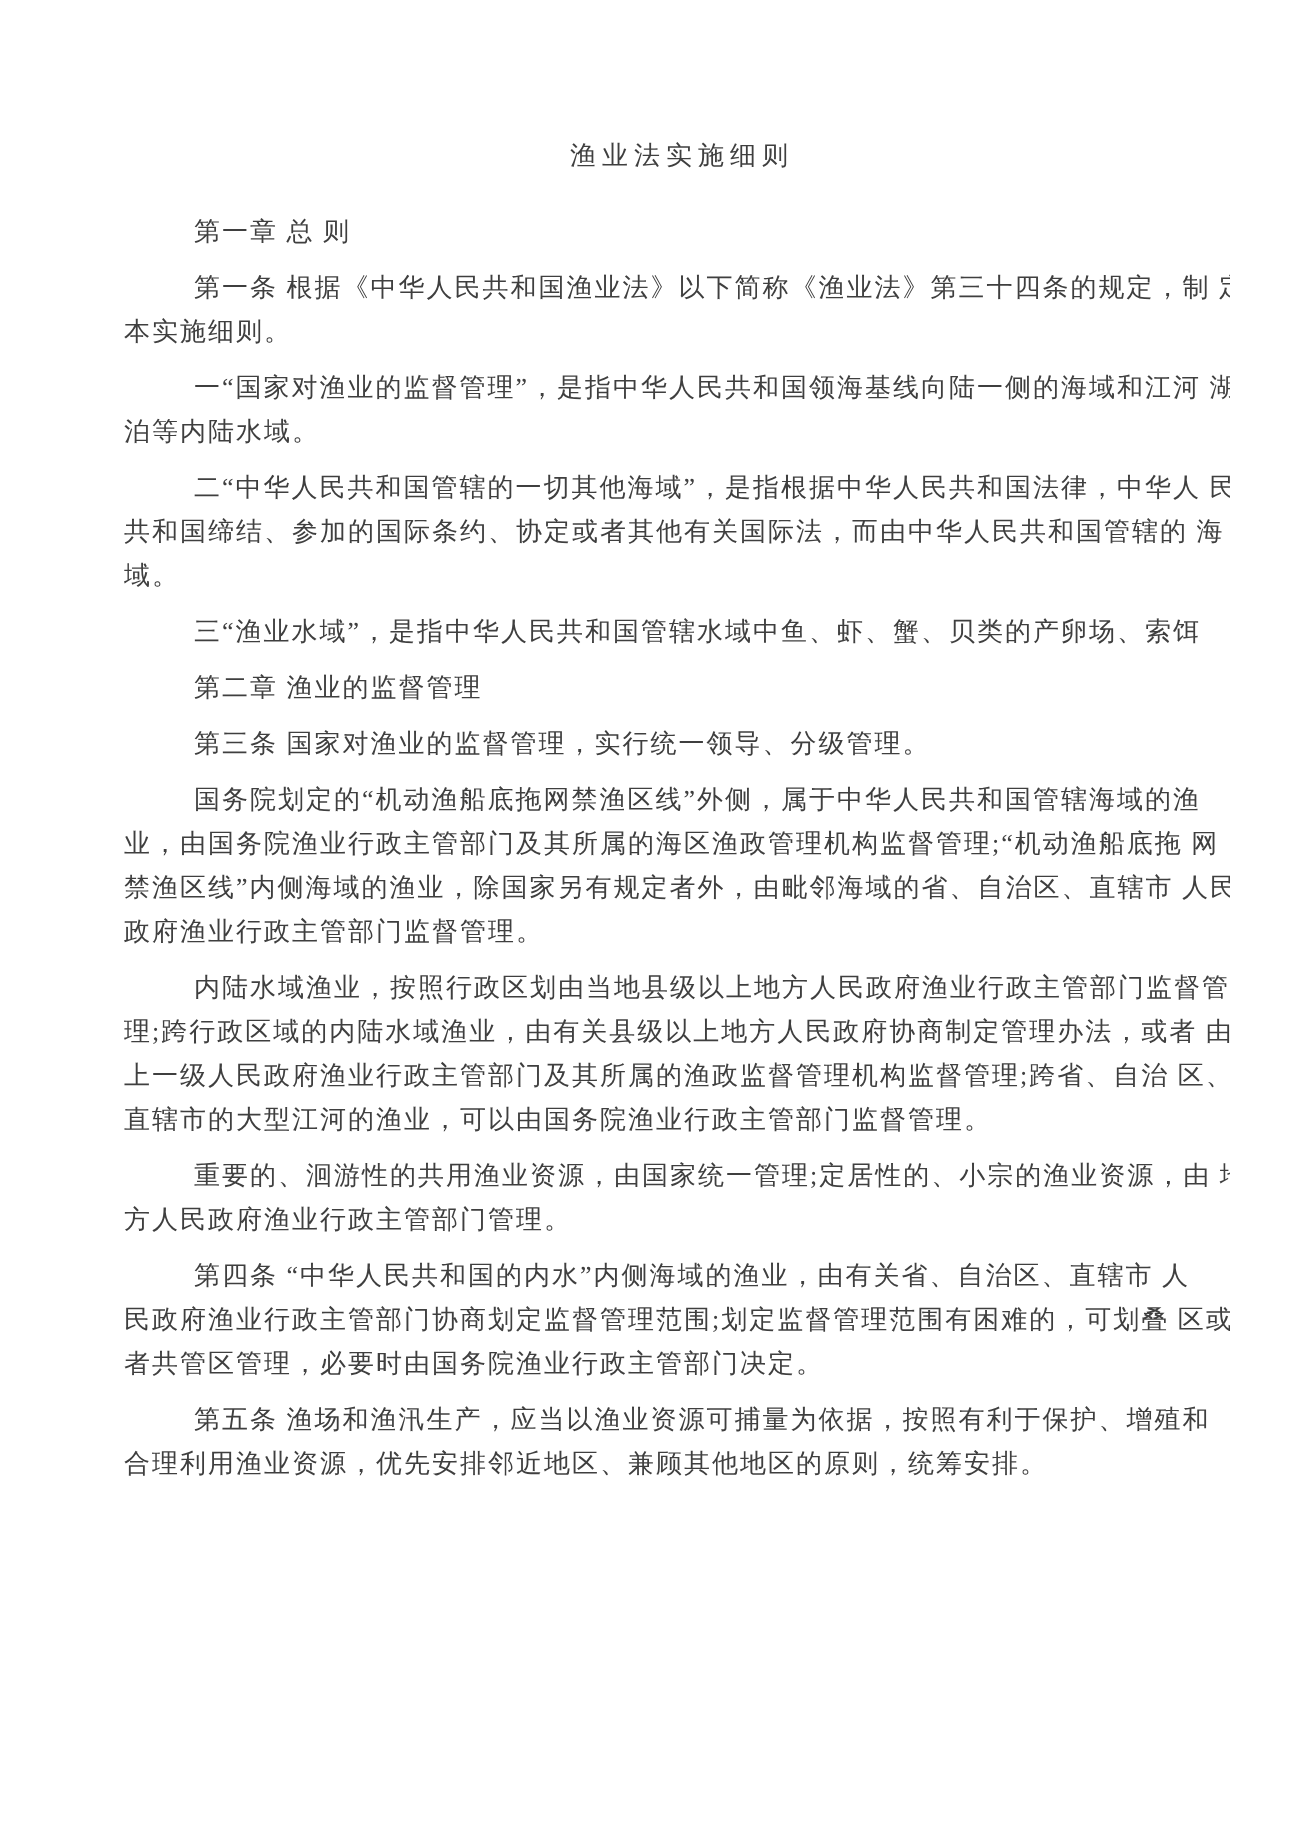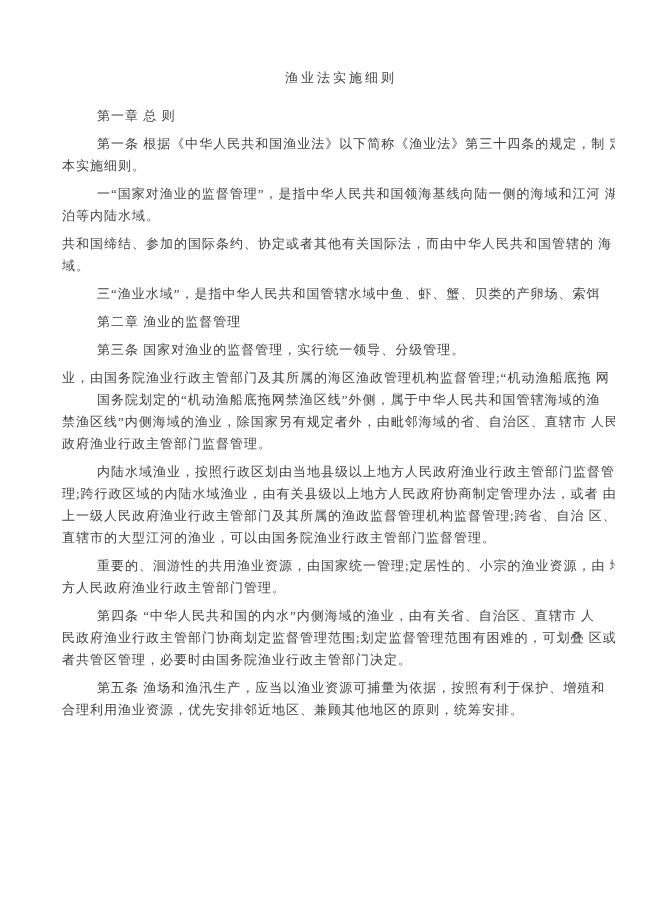--- a/index.html
+++ b/index.html
@@ -55,35 +55,36 @@
       </div>
       <div class="paragraph article">
         <div class="line first">第一条 根据《中华人民共和国渔业法》以下简称《渔业法》第三十四条的规定，制 定</div>
         <div class="line">本实施细则。</div>
       </div>
       <div class="paragraph body">
         <div class="line first">一“国家对渔业的监督管理”，是指中华人民共和国领海基线向陆一侧的海域和江河 湖</div>
         <div class="line">泊等内陆水域。</div>
       </div>
       <div class="paragraph body">
+        <div class="line first">二“中华人民共和国管辖的一切其他海域”，是指根据中华人民共和国法律，中华人 民</div>
         <div class="line">共和国缔结、参加的国际条约、协定或者其他有关国际法，而由中华人民共和国管辖的 海</div>
         <div class="line">域。</div>
       </div>
       <div class="paragraph body">
         <div class="line first">三“渔业水域”，是指中华人民共和国管辖水域中鱼、虾、蟹、贝类的产卵场、索饵</div>
       </div>
       <div class="paragraph chapter-heading">
         <div class="line first">第二章 渔业的监督管理</div>
       </div>
       <div class="paragraph article">
         <div class="line first">第三条 国家对渔业的监督管理，实行统一领导、分级管理。</div>
       </div>
       <div class="paragraph body">
+        <div class="line first">国务院划定的“机动渔船底拖网禁渔区线”外侧，属于中华人民共和国管辖海域的渔</div>
         <div class="line">业，由国务院渔业行政主管部门及其所属的海区渔政管理机构监督管理;“机动渔船底拖 网</div>
-        <div class="line first">国务院划定的“机动渔船底拖网禁渔区线”外侧，属于中华人民共和国管辖海域的渔</div>
         <div class="line">禁渔区线”内侧海域的渔业，除国家另有规定者外，由毗邻海域的省、自治区、直辖市 人民</div>
         <div class="line">政府渔业行政主管部门监督管理。</div>
       </div>
       <div class="paragraph body">
         <div class="line first">内陆水域渔业，按照行政区划由当地县级以上地方人民政府渔业行政主管部门监督管</div>
         <div class="line">理;跨行政区域的内陆水域渔业，由有关县级以上地方人民政府协商制定管理办法，或者 由</div>
         <div class="line">上一级人民政府渔业行政主管部门及其所属的渔政监督管理机构监督管理;跨省、自治 区、</div>
         <div class="line">直辖市的大型江河的渔业，可以由国务院渔业行政主管部门监督管理。</div>
       </div>
       <div class="paragraph body">

